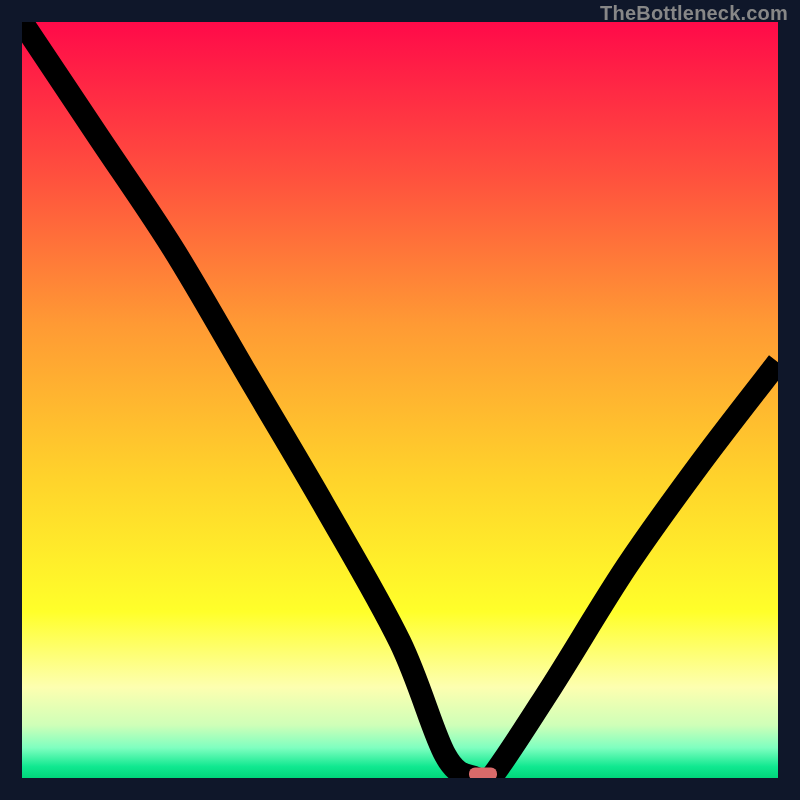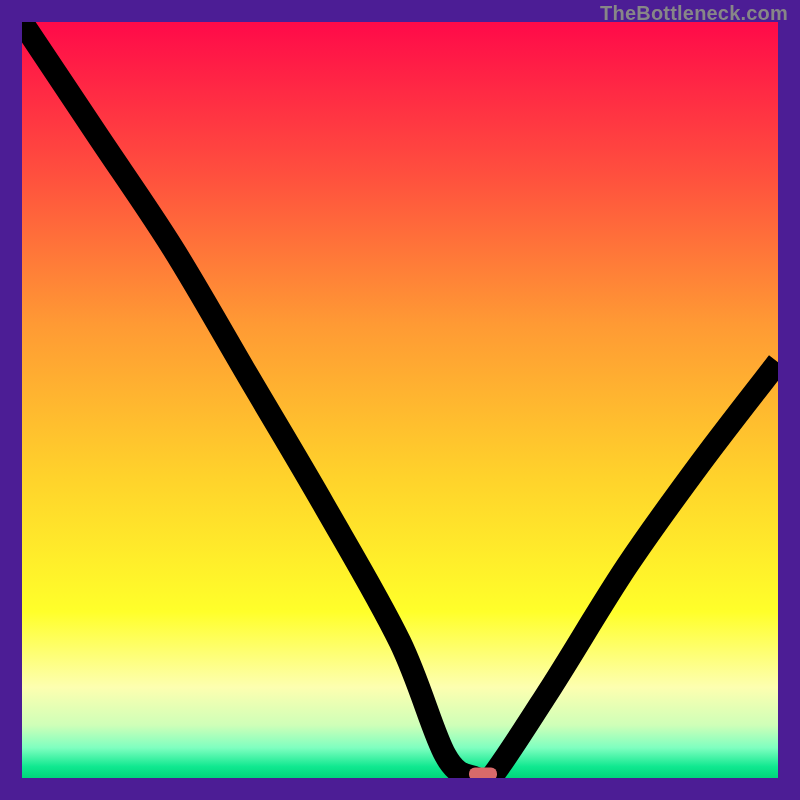--- a/index.html
+++ b/index.html
@@ -9,21 +9,21 @@
     height: 800px;
     background: #000;
     overflow: hidden;
   }
   .frame {
     position: absolute;
     left: 0;
     top: 0;
     width: 800px;
     height: 800px;
-    background: #4c1d95;
+    background: #0f172a;
   }
   .plot {
     position: absolute;
     left: 22px;
     top: 22px;
     width: 756px;
     height: 756px;
     overflow: hidden;
   }
   .gradient {

